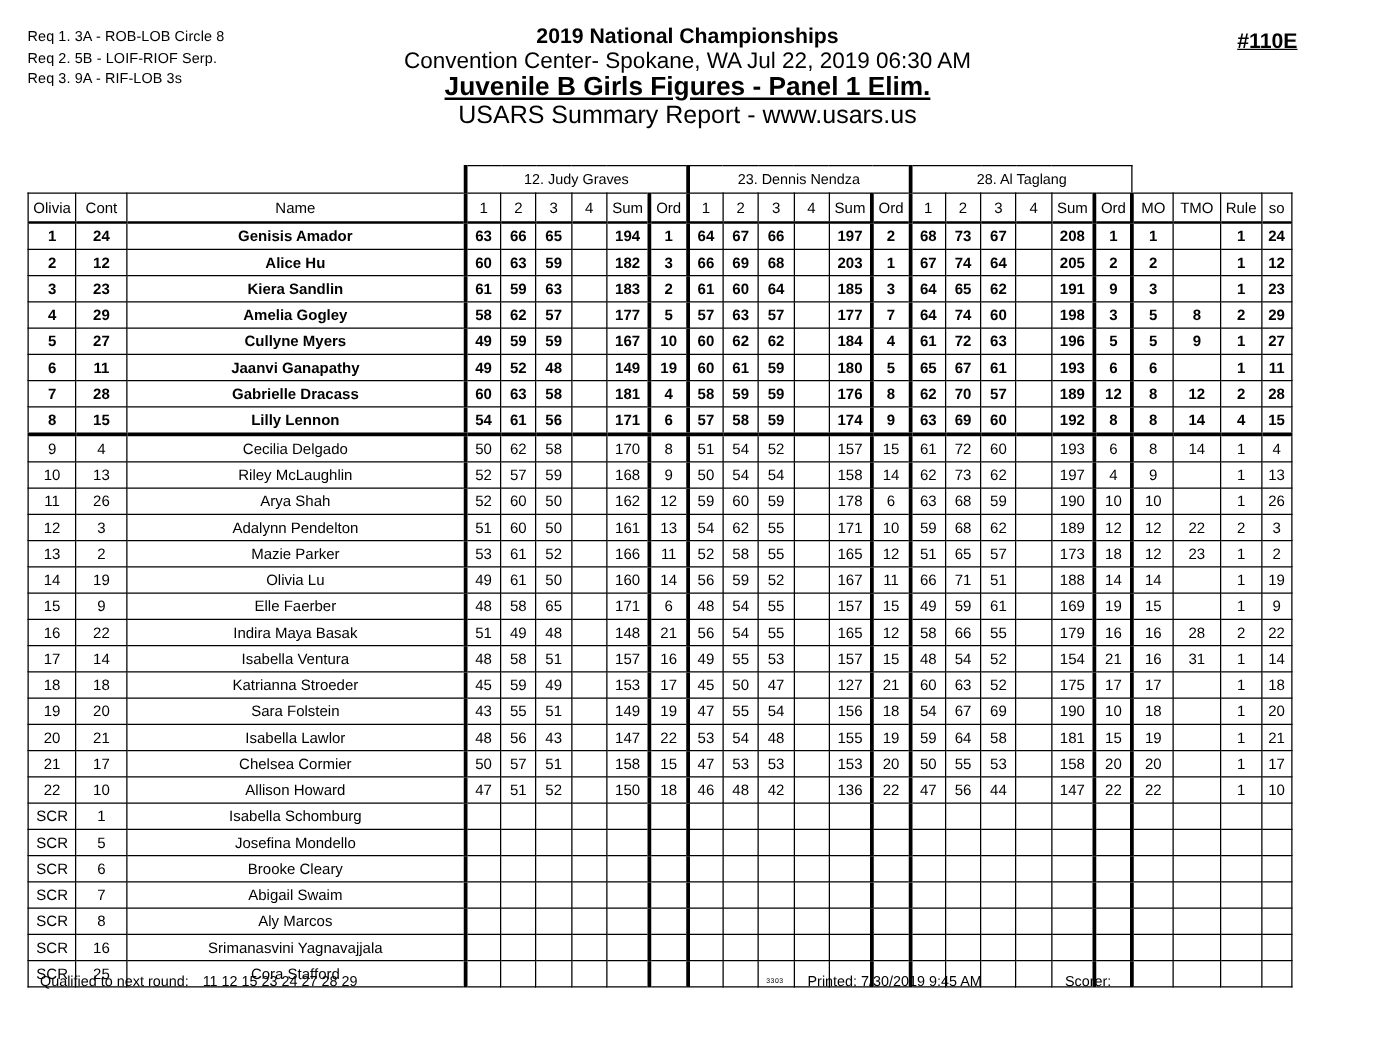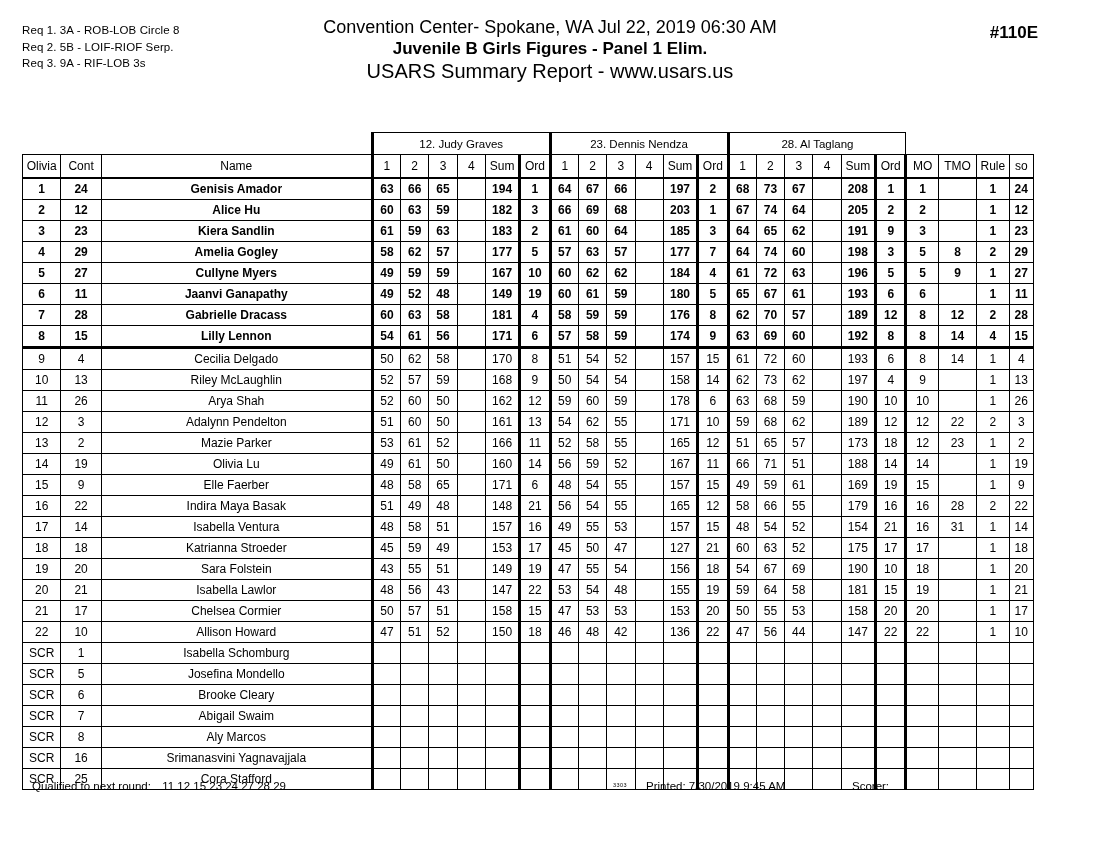--- a/index.html
+++ b/index.html
@@ -42,35 +42,37 @@
   .meet-title {
     font-size: 17px;
     font-weight: bold;
     line-height: 21px;
   }
   .meet-venue {
     font-size: 18px;
     line-height: 19px;
   }
   .event-title {
-    font-size: 17px;
+    font-size: 21px;
     font-weight: bold;
     line-height: 24px;
+    text-decoration: underline;
   }
   .report-line {
     font-size: 20px;
     line-height: 21px;
   }
 
   .event-code {
     position: absolute;
     right: 62px;
     top: 23px;
     font-size: 17px;
     font-weight: bold;
+    text-decoration: underline;
   }
 
   
   .table-wrap {
     position: absolute;
     left: 22px;
     top: 132px;
     width: 848px;
   }
   table.results {
@@ -161,20 +163,21 @@
 
 <div class="page-header">
 
   <div class="req-block">
     <div class="req-line">Req  1.  3A - ROB-LOB Circle 8</div>
     <div class="req-line">Req  2.  5B - LOIF-RIOF Serp.</div>
     <div class="req-line">Req  3.  9A - RIF-LOB 3s</div>
   </div>
 
   <div class="title-block">
+    <div class="meet-title">2019 National Championships</div>
     <div class="meet-venue">Convention Center- Spokane, WA  Jul 22, 2019  06:30 AM</div>
     <div class="event-title">Juvenile B Girls Figures - Panel 1 Elim.</div>
     <div class="report-line">USARS Summary Report - www.usars.us</div>
   </div>
 
   <div class="event-code">#110E</div>
 </div>
 
 <div class="table-wrap">
   <table class="results">

